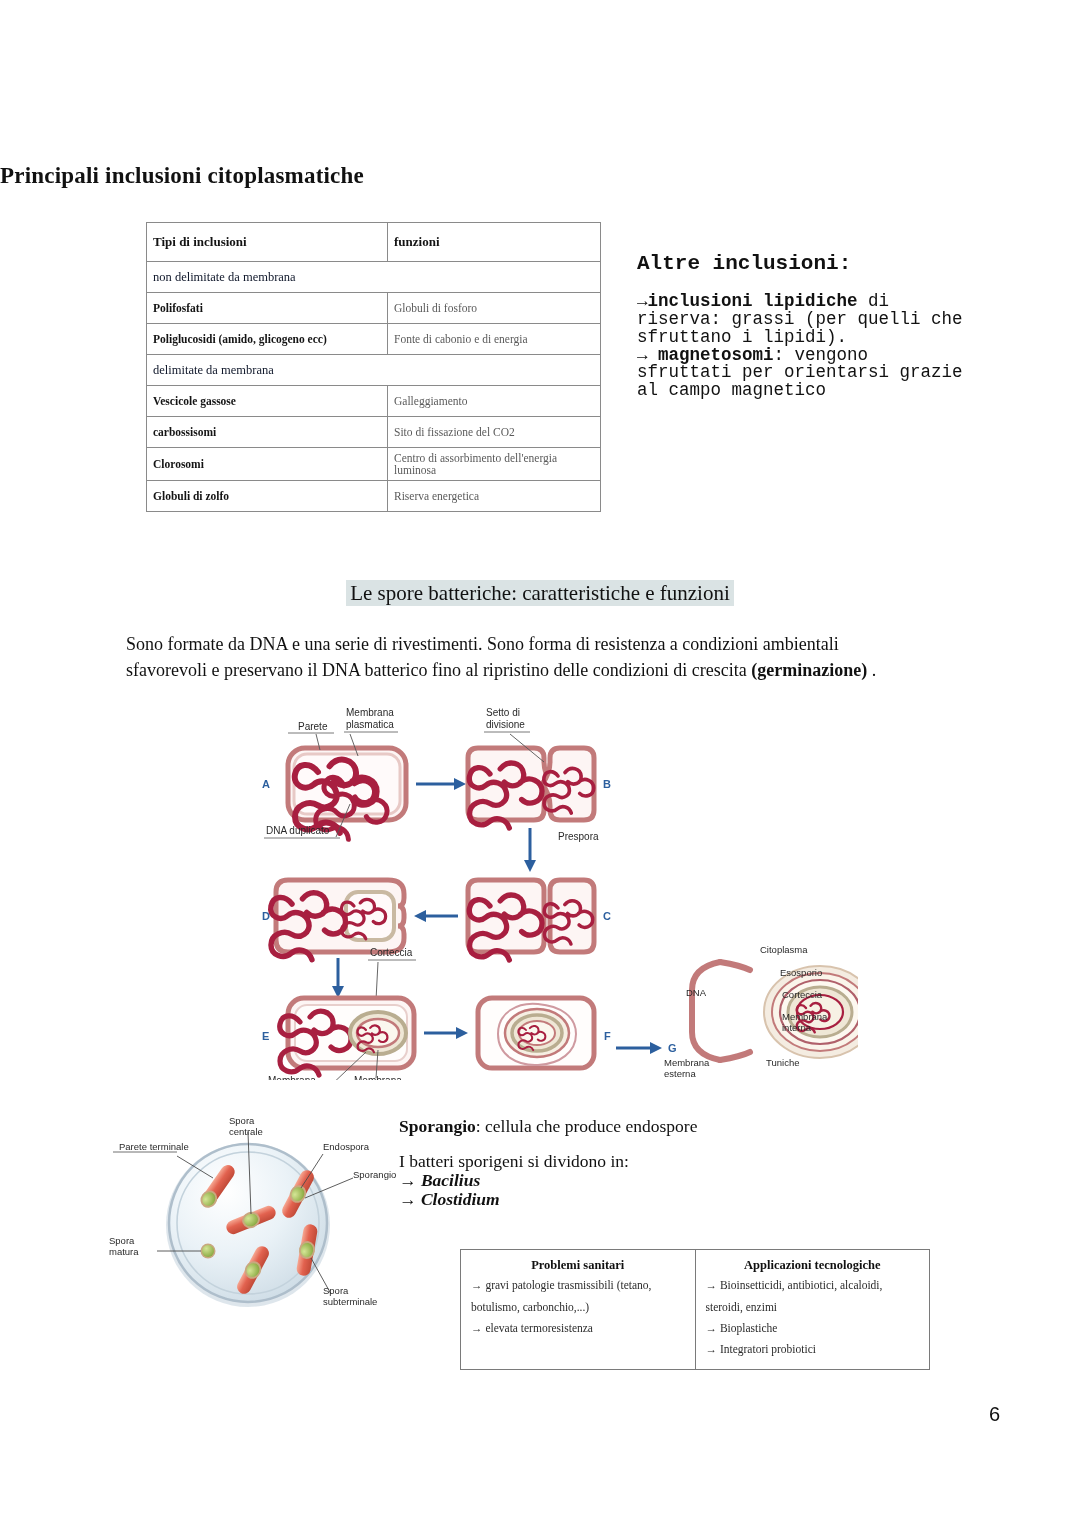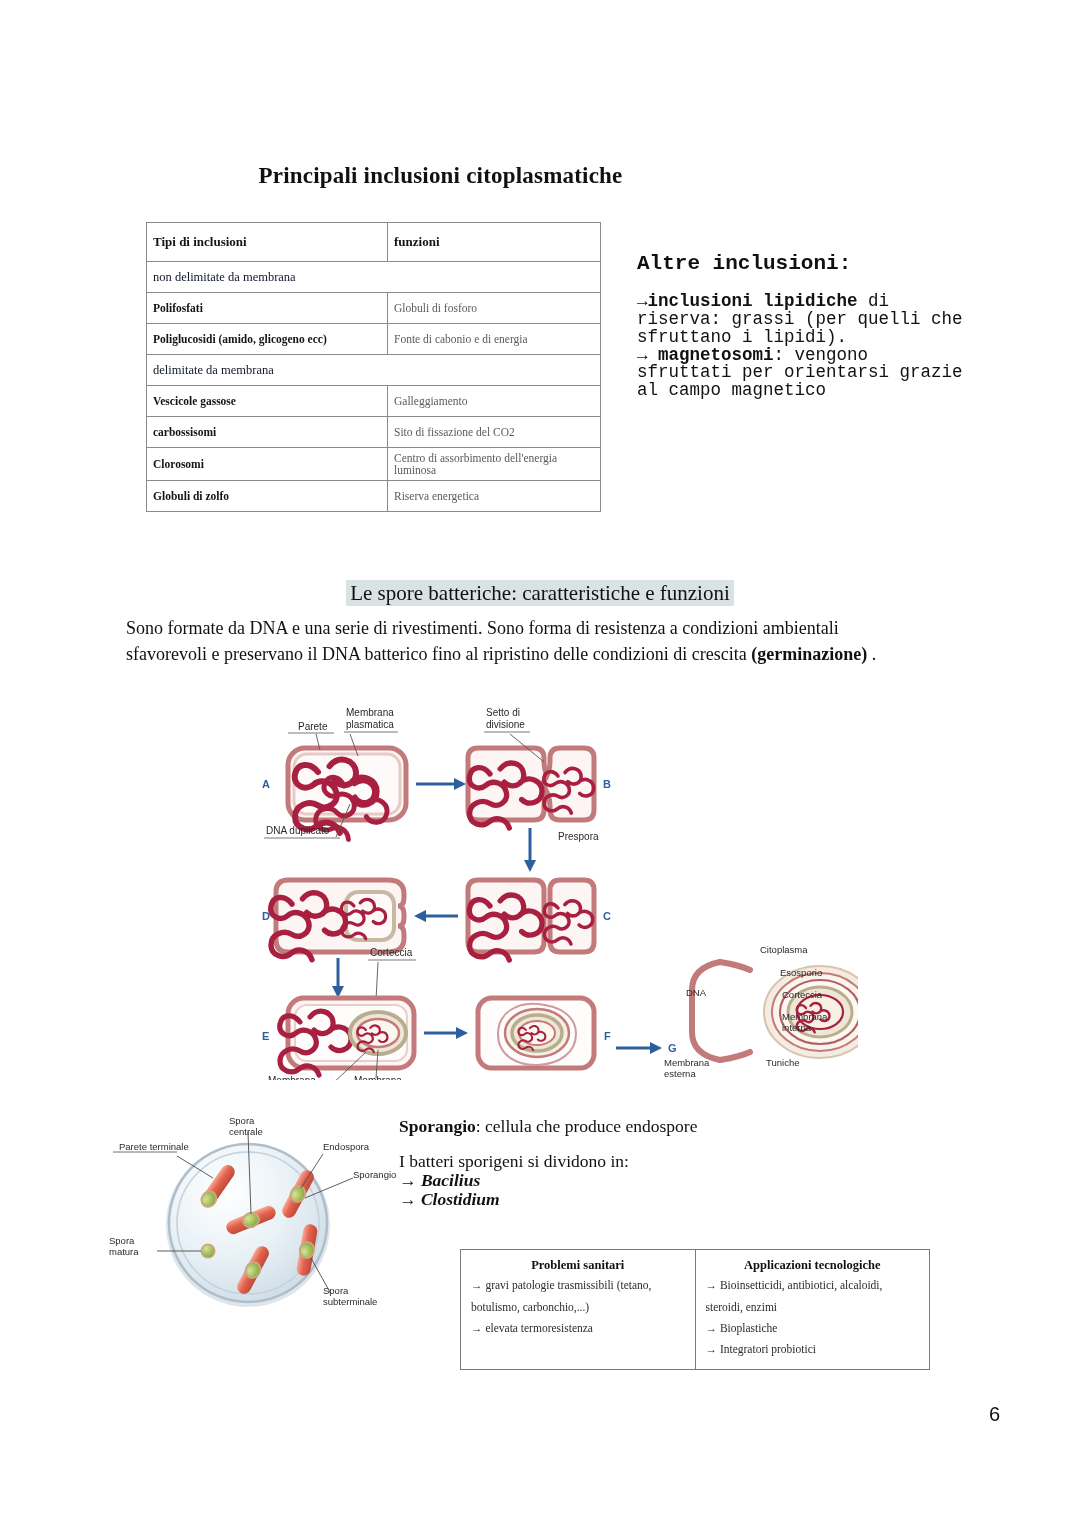--- a/index.html
+++ b/index.html
@@ -10,21 +10,20 @@
     font-family:"Liberation Serif","DejaVu Serif",serif;
     color:#111;
     position:relative;
     overflow:hidden;
   }
   .page{position:relative;width:1080px;height:1525px;}
 
   
   .main-title{
     position:absolute; left:0; top:163px; width:881px;
-    text-align:center;
     font-size:23px; font-weight:bold; letter-spacing:.2px;
   }
 
   
   .incl-table{
     position:absolute; left:146px; top:222px; width:455px;
     border-collapse:collapse;
     background:#fff;
   }
   .incl-table td{
@@ -51,21 +50,21 @@
   
   .spore-head{
     position:absolute; left:0; top:581px; width:1080px; text-align:center;
   }
   .spore-head span{
     background:#dae3e4;
     font-size:21px;
     padding:1px 4px;
   }
   .spore-para{
-    position:absolute; left:126px; top:615px; width:760px;
+    position:absolute; left:126px; top:631px; width:760px;
     font-size:18px; line-height:1.47;
   }
   .spore-para b{font-weight:bold;}
 
   
   .sporefig{ position:absolute; left:258px; top:700px; width:600px; height:380px;}
   .lbl{ position:absolute; font-family:"Liberation Sans","DejaVu Sans",sans-serif;
         font-size:9.5px; color:#2a2a2a; line-height:1.12; white-space:nowrap;}
 
   

